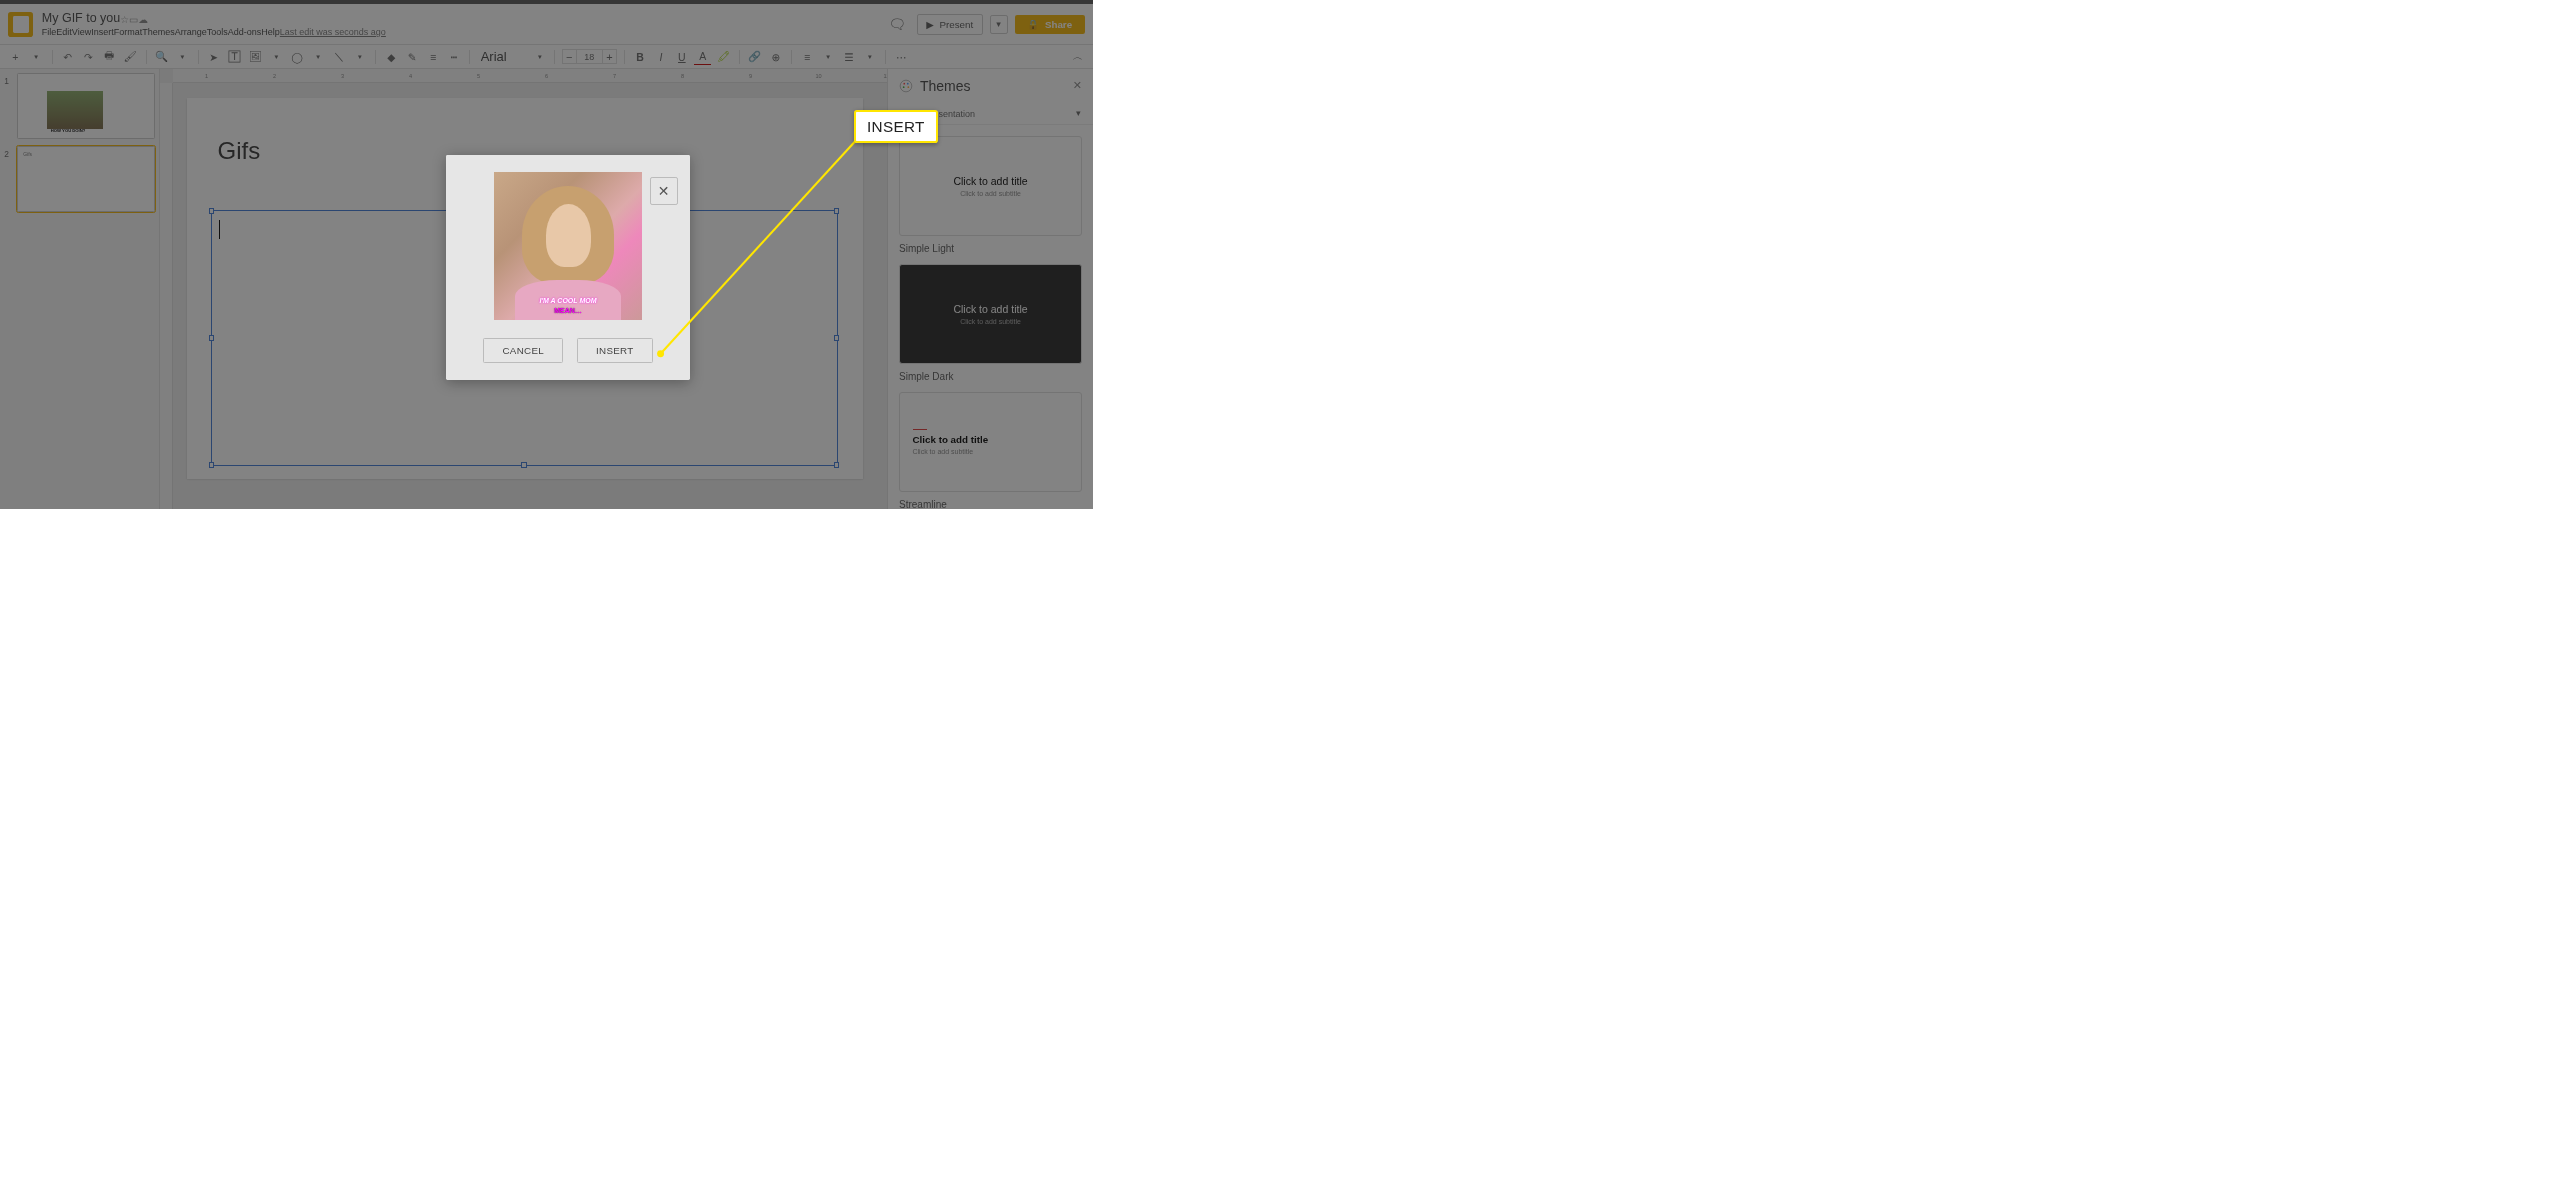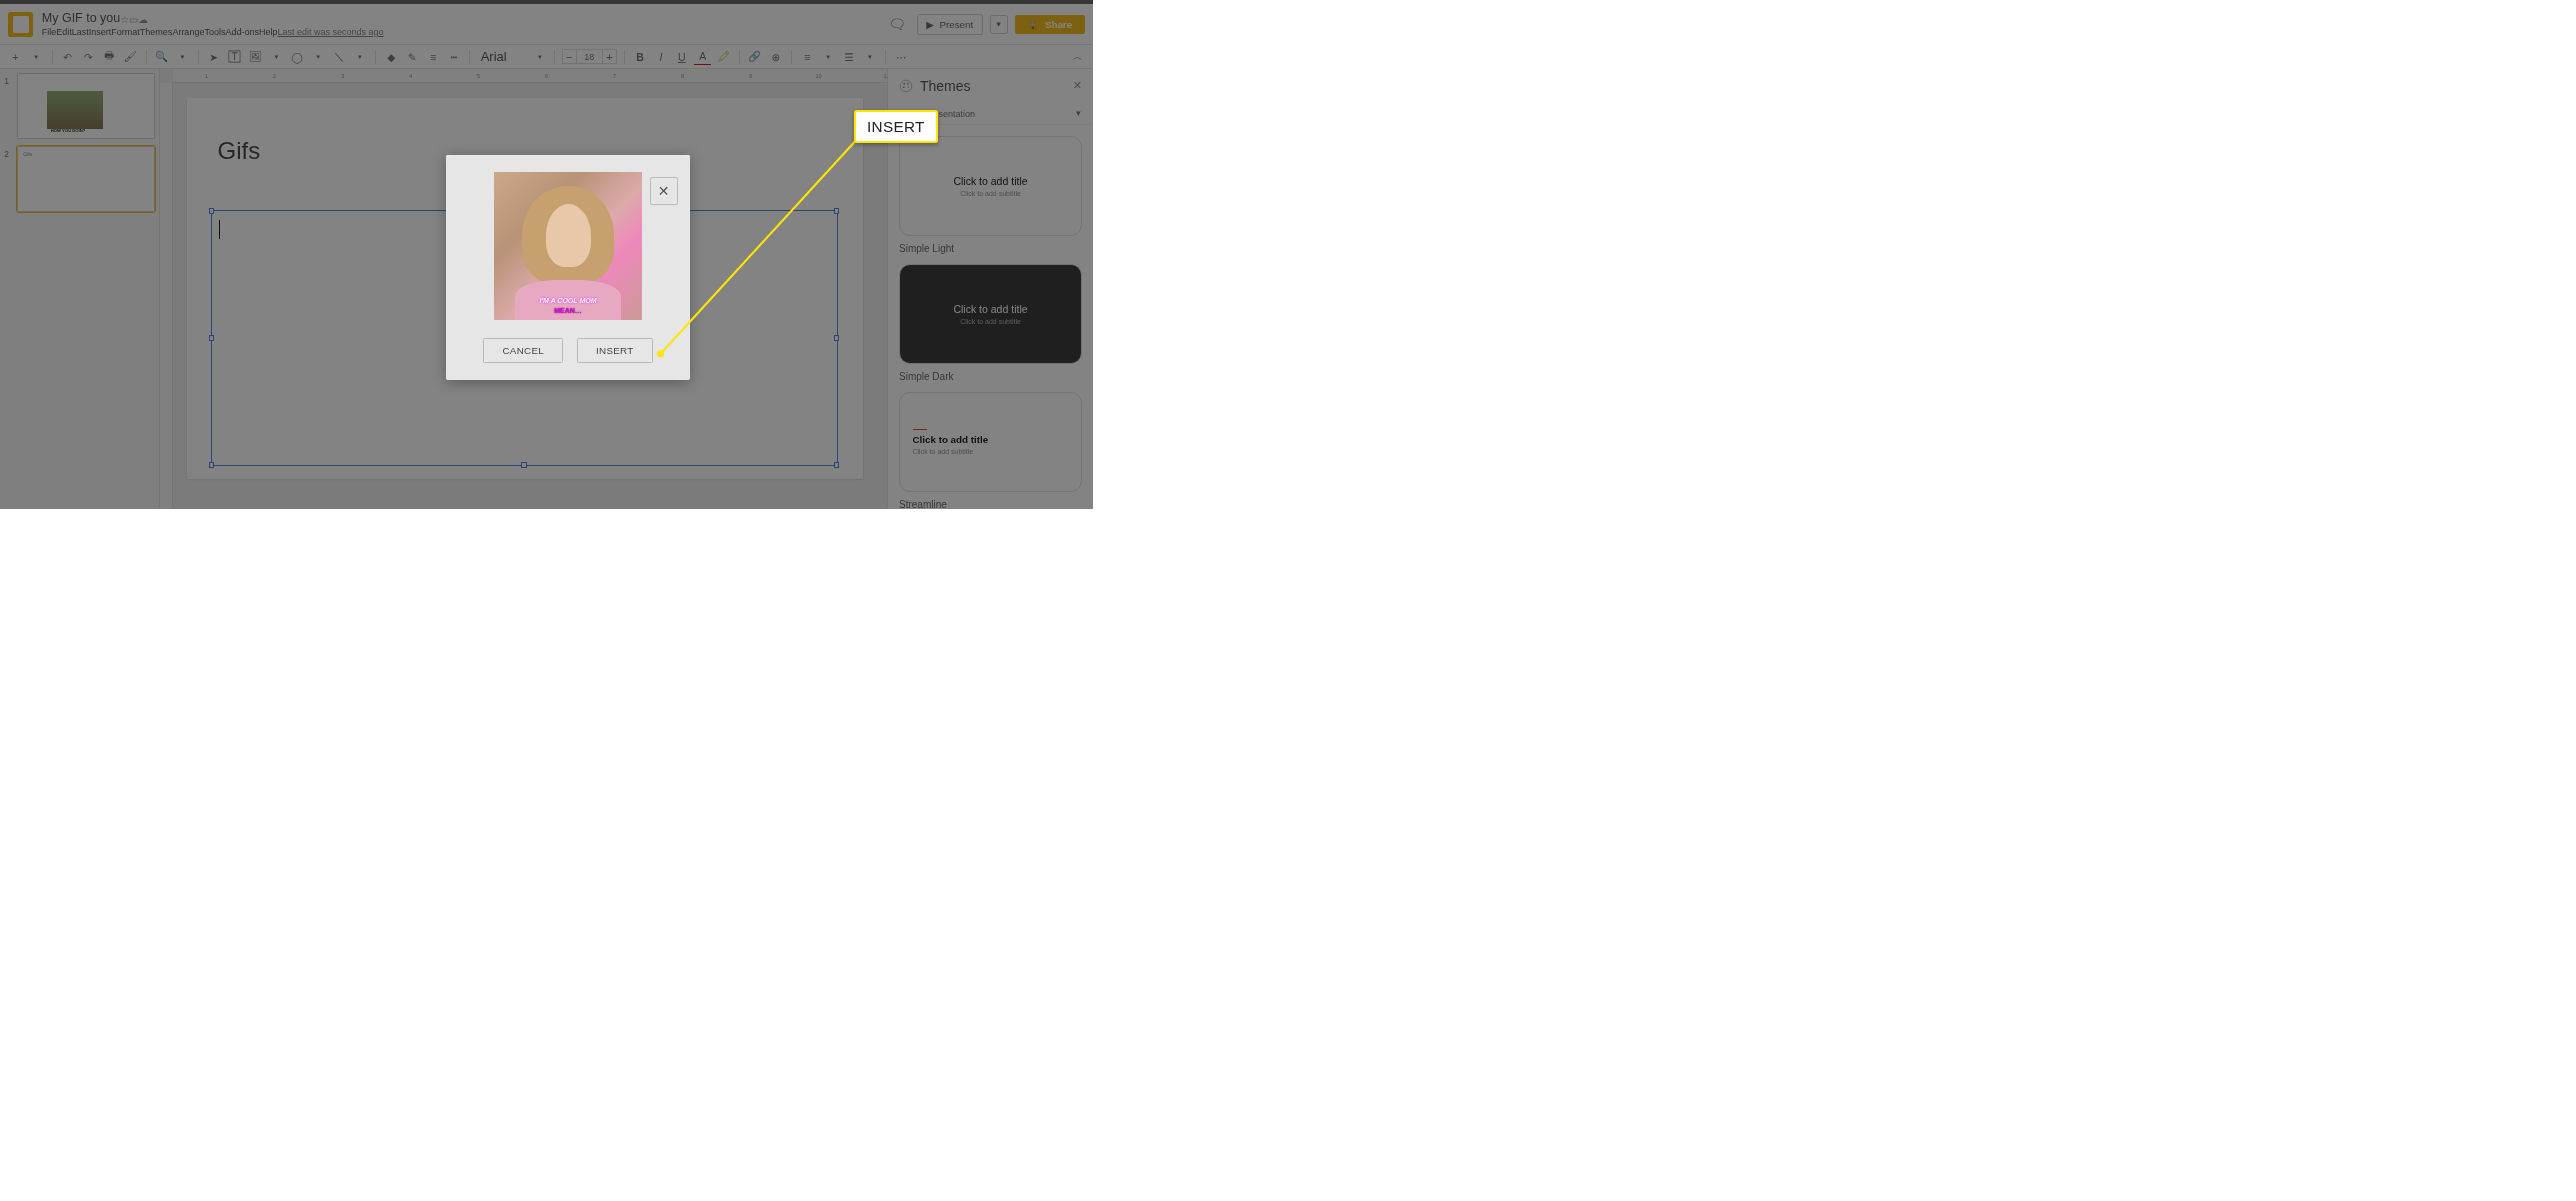--- a/index.html
+++ b/index.html
@@ -50,21 +50,21 @@
 .h-ml{top:50%;left:-2.8px;margin-top:-2.8px}.h-mr{top:50%;right:-2.8px;margin-top:-2.8px}
 .h-bl{bottom:-2.8px;left:-2.8px}.h-bm{bottom:-2.8px;left:50%;margin-left:-2.8px}.h-br{bottom:-2.8px;right:-2.8px}
 .cursor { position:absolute; top:8.4px; left:7px; width:0.7px; height:19.5px; background:#000;}
 .themes-panel { width:206px; border-left:0.7px solid #e0e0e0; display:flex; flex-direction:column; overflow:hidden;}
 .themes-head { display:flex; align-items:center; padding:8.4px 11px; gap:7px; border-bottom:0.7px solid transparent;}
 .palette-icon { width:14px; height:14px;}
 .themes-head h3 { font-size:14px; color:#444; font-weight:400; flex:1;}
 .tp-x { color:#888; cursor:pointer;}
 .tp-sub { display:flex; padding:5.6px 11px; font-size:9px; color:#666; align-items:center; justify-content:space-between; border-bottom:0.7px solid #eee;}
 .theme-list { padding:11px; overflow-y:auto;}
-.theme-card { background:#fff; border:0.7px solid #ddd; border-radius:11px; height:100px; margin-bottom:7px; display:flex; flex-direction:column; align-items:center; justify-content:center;}
+.theme-card { background:#fff; border:0.7px solid #ddd; border-radius:3px; height:100px; margin-bottom:7px; display:flex; flex-direction:column; align-items:center; justify-content:center;}
 .theme-card.dark { background:#222; color:#fff;}
 .theme-ct { font-size:10.5px; }
 .theme-cs { font-size:7px; color:#888; margin-top:2.8px;}
 .theme-card.dark .theme-cs { color:#aaa;}
 .theme-name { font-size:10px; color:#555; margin-bottom:9.8px;}
 .theme-card.stream { align-items:flex-start; padding:19.5px 12.5px;}
 .theme-card.stream .theme-ct{font-size:9.8px; font-weight:bold;}
 .theme-card.stream .redbar{width:14px;height:1.4px;background:#d33;margin-bottom:4.2px;}
 
 .dim-overlay { position:absolute; inset:0; background:rgba(30,30,30,0.55); z-index:50;}
@@ -95,21 +95,21 @@
   <div class="doc-title-area">
     <div class="doc-title-row">
       <span class="doc-title">My GIF to you</span>
       <span class="title-icon">☆</span>
       <span class="title-icon">▭</span>
       <span class="title-icon">☁</span>
     </div>
     <div class="menubar">
       <span>File</span>
       <span>Edit</span>
-      <span>Last</span>
+      <span>View</span>
       <span>Insert</span>
       <span>Format</span>
       <span>Themes</span>
       <span>Arrange</span>
       <span>Tools</span>
       <span>Add-ons</span>
       <span>Help</span>
       <span class="last-edit">Last edit was seconds ago</span>
     </div>
   </div>

